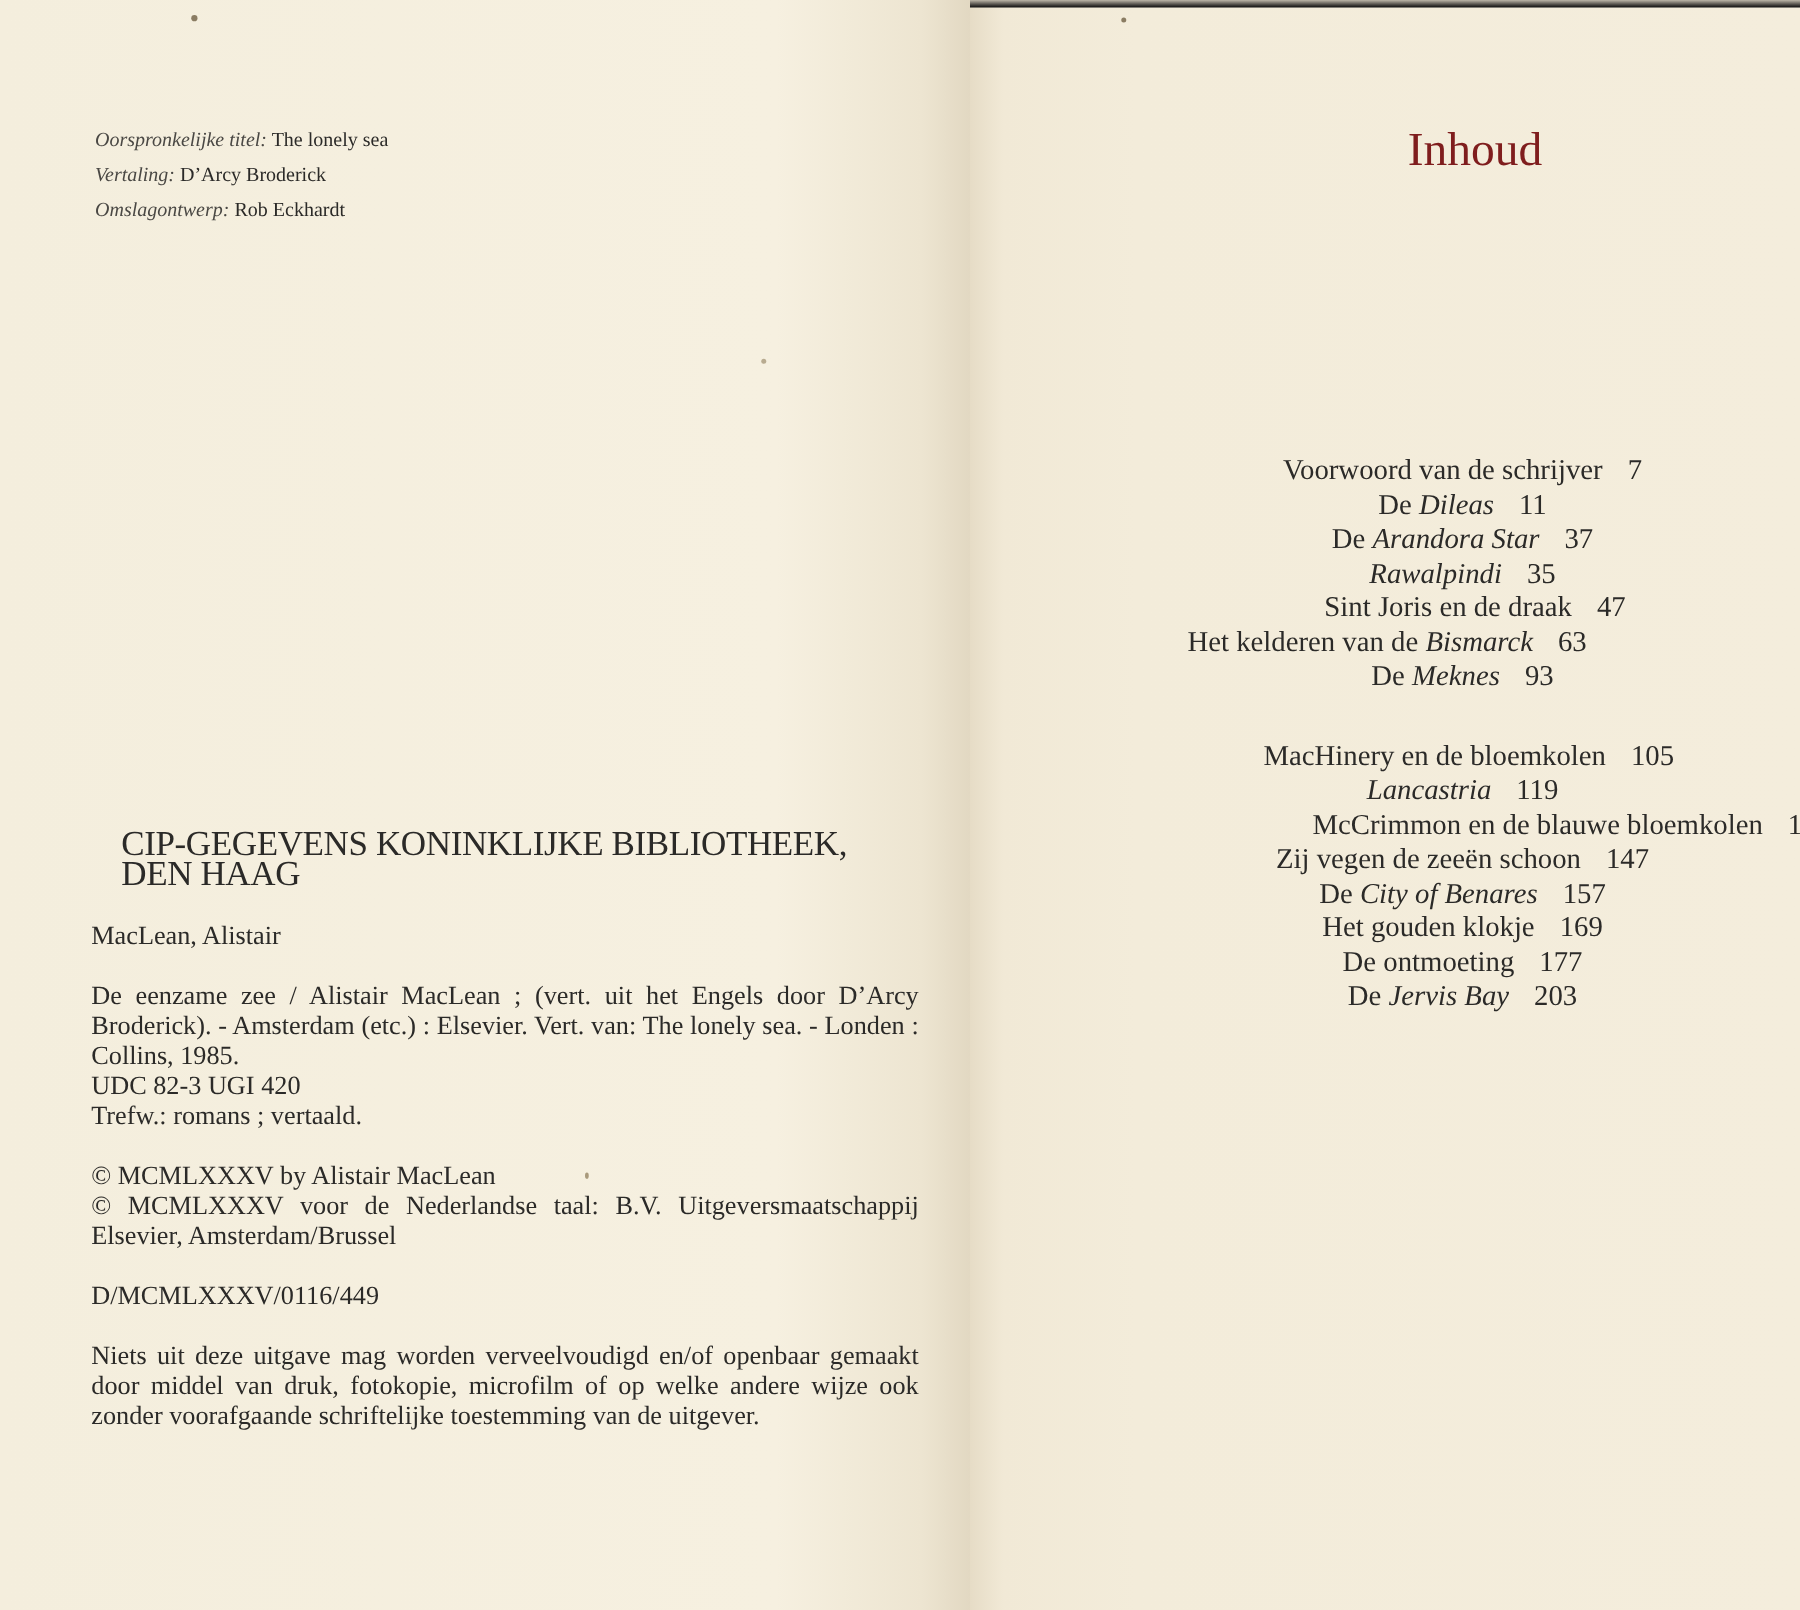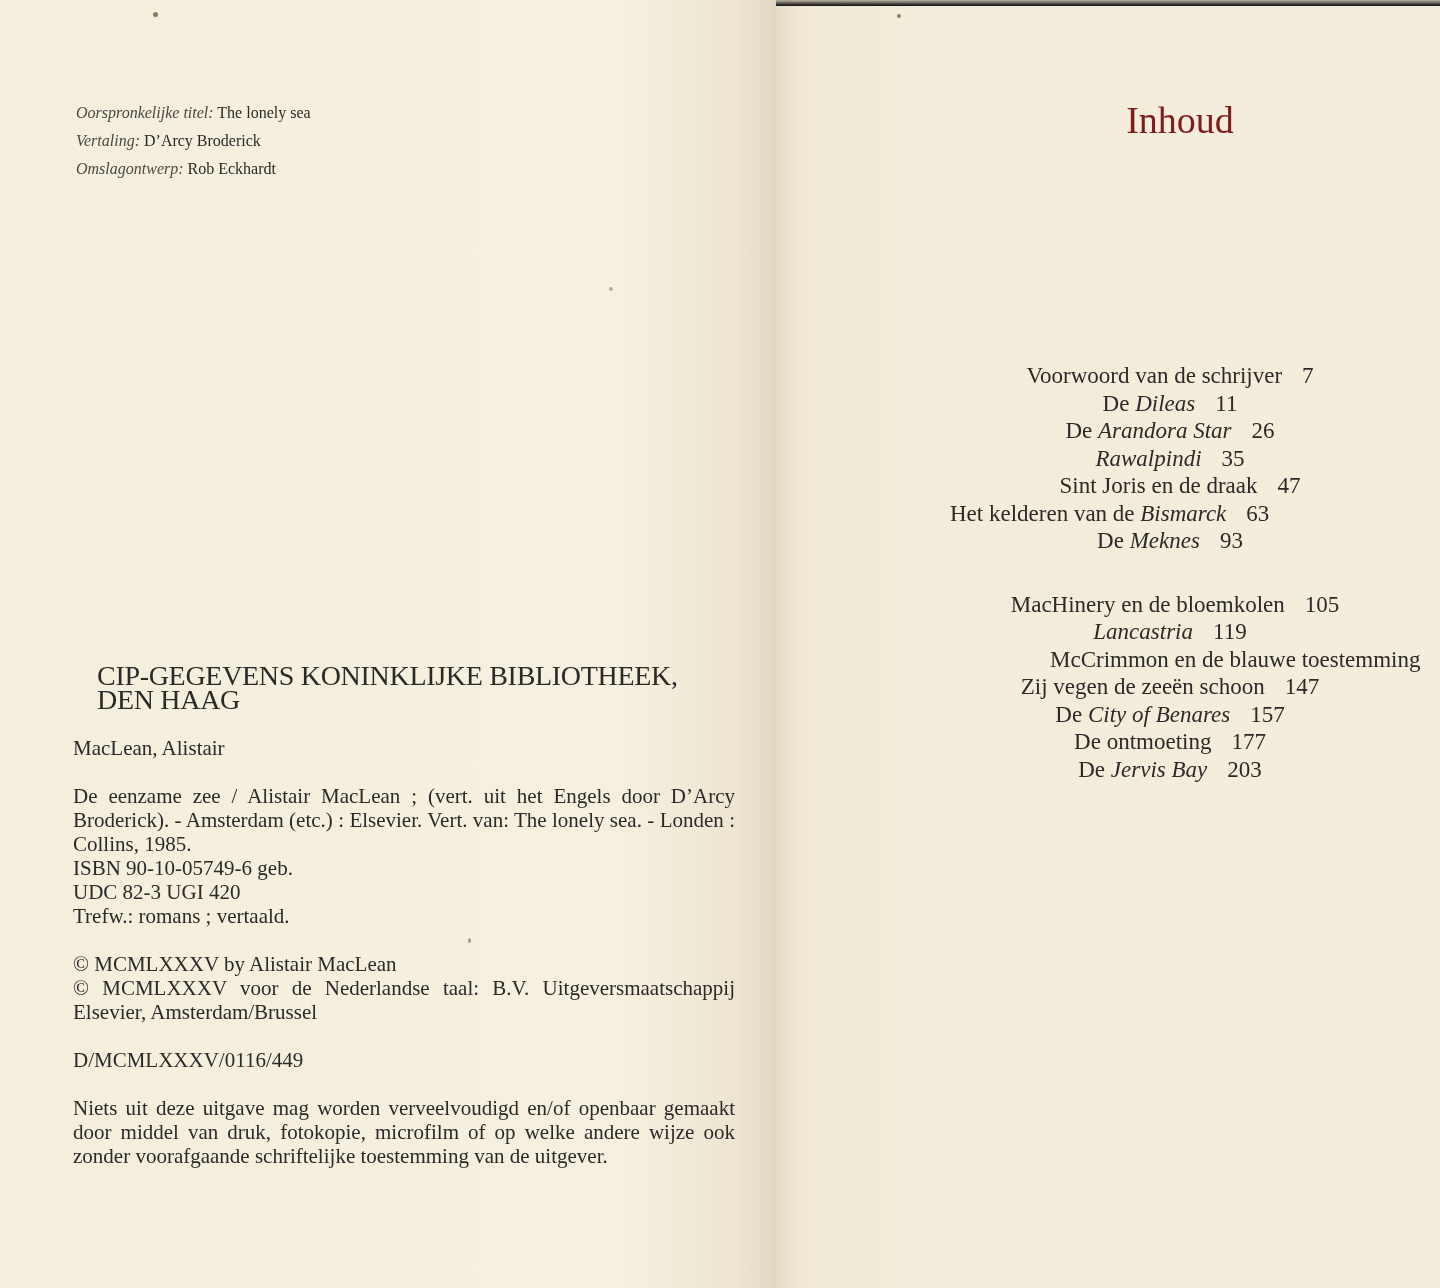--- a/index.html
+++ b/index.html
@@ -62,39 +62,39 @@
   <div>
     <span class="lbl">Omslagontwerp:</span>
     <span>Rob Eckhardt</span>
   </div>
 </div>
 
 <div class="cip">
   <p class="block heading">CIP-GEGEVENS KONINKLIJKE BIBLIOTHEEK, DEN HAAG</p>
   <p class="block">MacLean, Alistair</p>
   <p class="justify">De eenzame zee / Alistair MacLean ; (vert. uit het Engels door D’Arcy Broderick). - Amsterdam (etc.) : Elsevier. Vert. van: The lonely sea. - Londen : Collins, 1985.</p>
-  <p>ISBN 90-10-05749-6 geb.</p>
   <p>UDC 82-3 UGI 420</p>
   <p class="block">Trefw.: romans ; vertaald.</p>
   <p>© MCMLXXXV by Alistair MacLean</p>
   <p class="block justify">© MCMLXXXV voor de Nederlandse taal: B.V. Uitgeversmaatschappij Elsevier, Amsterdam/Brussel</p>
   <p class="block">D/MCMLXXXV/0116/449</p>
   <p class="justify">Niets uit deze uitgave mag worden verveelvoudigd en/of openbaar gemaakt door middel van druk, fotokopie, microfilm of op welke andere wijze ook zonder voorafgaande schriftelijke toestemming van de uitgever.</p>
 </div>
 
 <div class="toc-title">Inhoud</div>
 
 <div class="toc" id="toc">
     <div class="toc-row" style="text-align: center;"><span class="t"><span>Voorwoord van de schrijver</span><i></i></span><span class="pg">7</span></div>
     <div class="toc-row" style="text-align: center;"><span class="t"><span>De </span><i>Dileas</i></span><span class="pg">11</span></div>
-    <div class="toc-row" style="text-align: center; padding-left: 0px;"><span class="t"><span>De </span><i>Arandora Star</i></span><span class="pg">26</span></div>
+    <div class="toc-row" style="text-align: center; padding-left: 0px;"><span class="t"><span>De </span><i>Arandora Star</i></span><span class="pg">37</span></div>
     <div class="toc-row" style="text-align: center;"><span class="t"><span></span><i>Rawalpindi</i></span><span class="pg">35</span></div>
     <div class="toc-row" style="text-align: center; padding-left: 20px;"><span class="t"><span>Sint Joris en de draak</span><i></i></span><span class="pg">47</span></div>
     <div class="toc-row" style="padding-left: 50px;"><span class="t"><span>Het kelderen van de </span><i>Bismarck</i></span><span class="pg">63</span></div>
     <div class="toc-row" style="text-align: center;"><span class="t"><span>De </span><i>Meknes</i></span><span class="pg">93</span></div>
     <div class="toc-row" style="text-align: center; padding-left: 10px; margin-top: 36px;"><span class="t"><span>MacHinery en de bloemkolen</span><i></i></span><span class="pg">105</span></div>
     <div class="toc-row" style="text-align: center;"><span class="t"><span></span><i>Lancastria</i></span><span class="pg">119</span></div>
-    <div class="toc-row" style="text-align: center; padding-left: 150px;"><span class="t"><span>McCrimmon en de blauwe toestemming</span><i></i></span><span class="pg">131</span></div>
+    <div class="toc-row" style="text-align: center; padding-left: 150px;"><span class="t"><span>McCrimmon en de blauwe bloemkolen</span><i></i></span><span class="pg">131</span></div>
     <div class="toc-row" style="text-align: center; padding-left: 0px;"><span class="t"><span>Zij vegen de zeeën schoon</span><i></i></span><span class="pg">147</span></div>
     <div class="toc-row" style="text-align: center; padding-left: 0px;"><span class="t"><span>De </span><i>City of Benares</i></span><span class="pg">157</span></div>
+    <div class="toc-row" style="text-align: center; padding-left: 0px;"><span class="t"><span>Het gouden klokje</span><i></i></span><span class="pg">169</span></div>
     <div class="toc-row" style="text-align: center; padding-left: 0px;"><span class="t"><span>De ontmoeting</span><i></i></span><span class="pg">177</span></div>
     <div class="toc-row" style="text-align: center;"><span class="t"><span>De </span><i>Jervis Bay</i></span><span class="pg">203</span></div>
   </div>
 
 </body></html>

